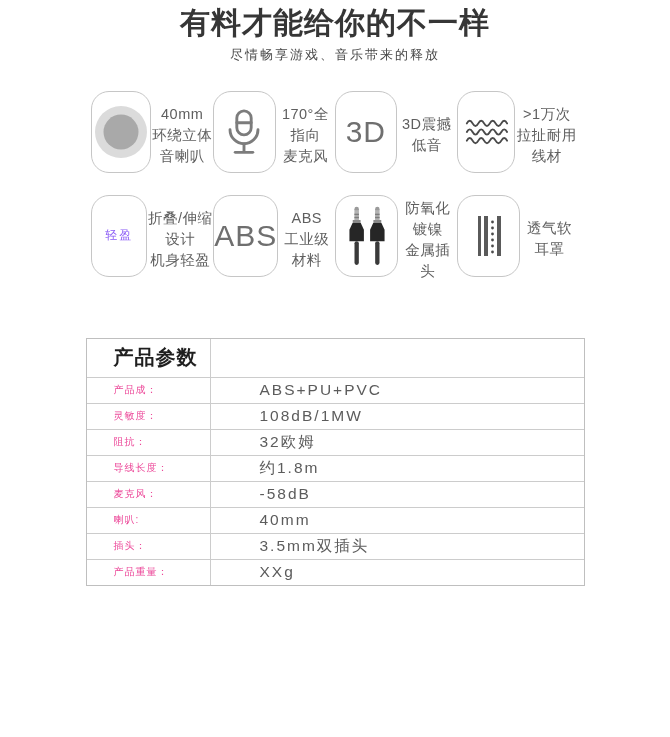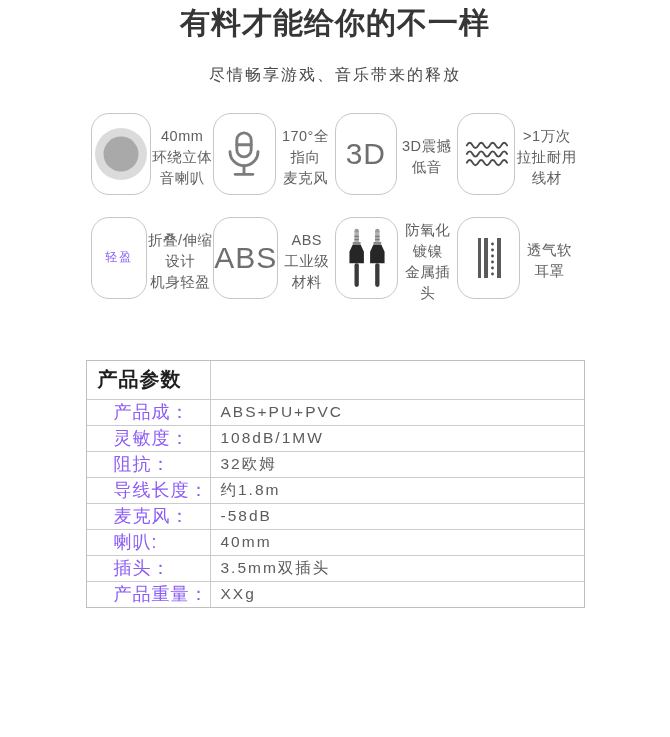--- a/index.html
+++ b/index.html
@@ -11,21 +11,21 @@
   }
   .page { width: 670px; height: 737px; background: #fff; }
 
   
   .hero { padding-top: 4px; text-align: center; }
   .hero-title {
     font-size: 30px; font-weight: 700; color: #363636; letter-spacing: 1px;
     line-height: 1.25;
   }
   .hero-sub {
-    margin-top: 23px; font-size: 16px; color: #4a4a4a; letter-spacing: 2px;
+    margin-top: 4px; font-size: 13px; color: #4a4a4a; letter-spacing: 2px;
   }
 
   
   .features {
     width: 488px; margin: 27px auto 0;
     display: grid; grid-template-columns: repeat(4, 1fr);
     row-gap: 17px;
   }
   .feature { display: flex; flex-direction: row; align-items: center; }
   .icon-box {
@@ -41,33 +41,33 @@
   .icon-text-md { font-size: 12px; color: #8b5cf6; letter-spacing: 2px; }
 
   
   .spec-table {
     width: 499px; margin: 56px auto 0;
     border: 1px solid #bfbfbf; background: #fff;
   }
   .spec-header { display: flex; height: 38px; }
   .spec-h-cell {
     width: 124px; border-right: 1px solid #cccccc;
-    display: flex; align-items: center; padding-left: 11px;
+    display: flex; align-items: center; padding-left: 27px;
     font-size: 20px; font-weight: 700; color: #1f1f1f; letter-spacing: 1px;
   }
   .spec-h-rest { flex: 1; }
   .spec-row { display: flex; height: 26px; border-top: 1px solid #cccccc; }
   .spec-label {
     width: 124px; border-right: 1px solid #cccccc;
     display: flex; align-items: center; padding-left: 27px;
-    font-size: 18px; color: #8b5cf6; letter-spacing: 1px;
+    font-size: 10px; color: #ec4899; letter-spacing: 1px;
   }
   .spec-value {
     flex: 1; display: flex; align-items: center; padding-left: 10px;
-    font-size: 15.5px; color: #5c5c5c; letter-spacing: 2px;
+    font-size: 15.5px; color: #5c5c5c; letter-spacing: 2px; margin-left: 39px;
   }
 </style>
 </head>
 <body>
 
 <div class="page">
 
   <div class="hero">
     <div class="hero-title">有料才能给你的不一样</div>
     <div class="hero-sub">尽情畅享游戏、音乐带来的释放</div>

